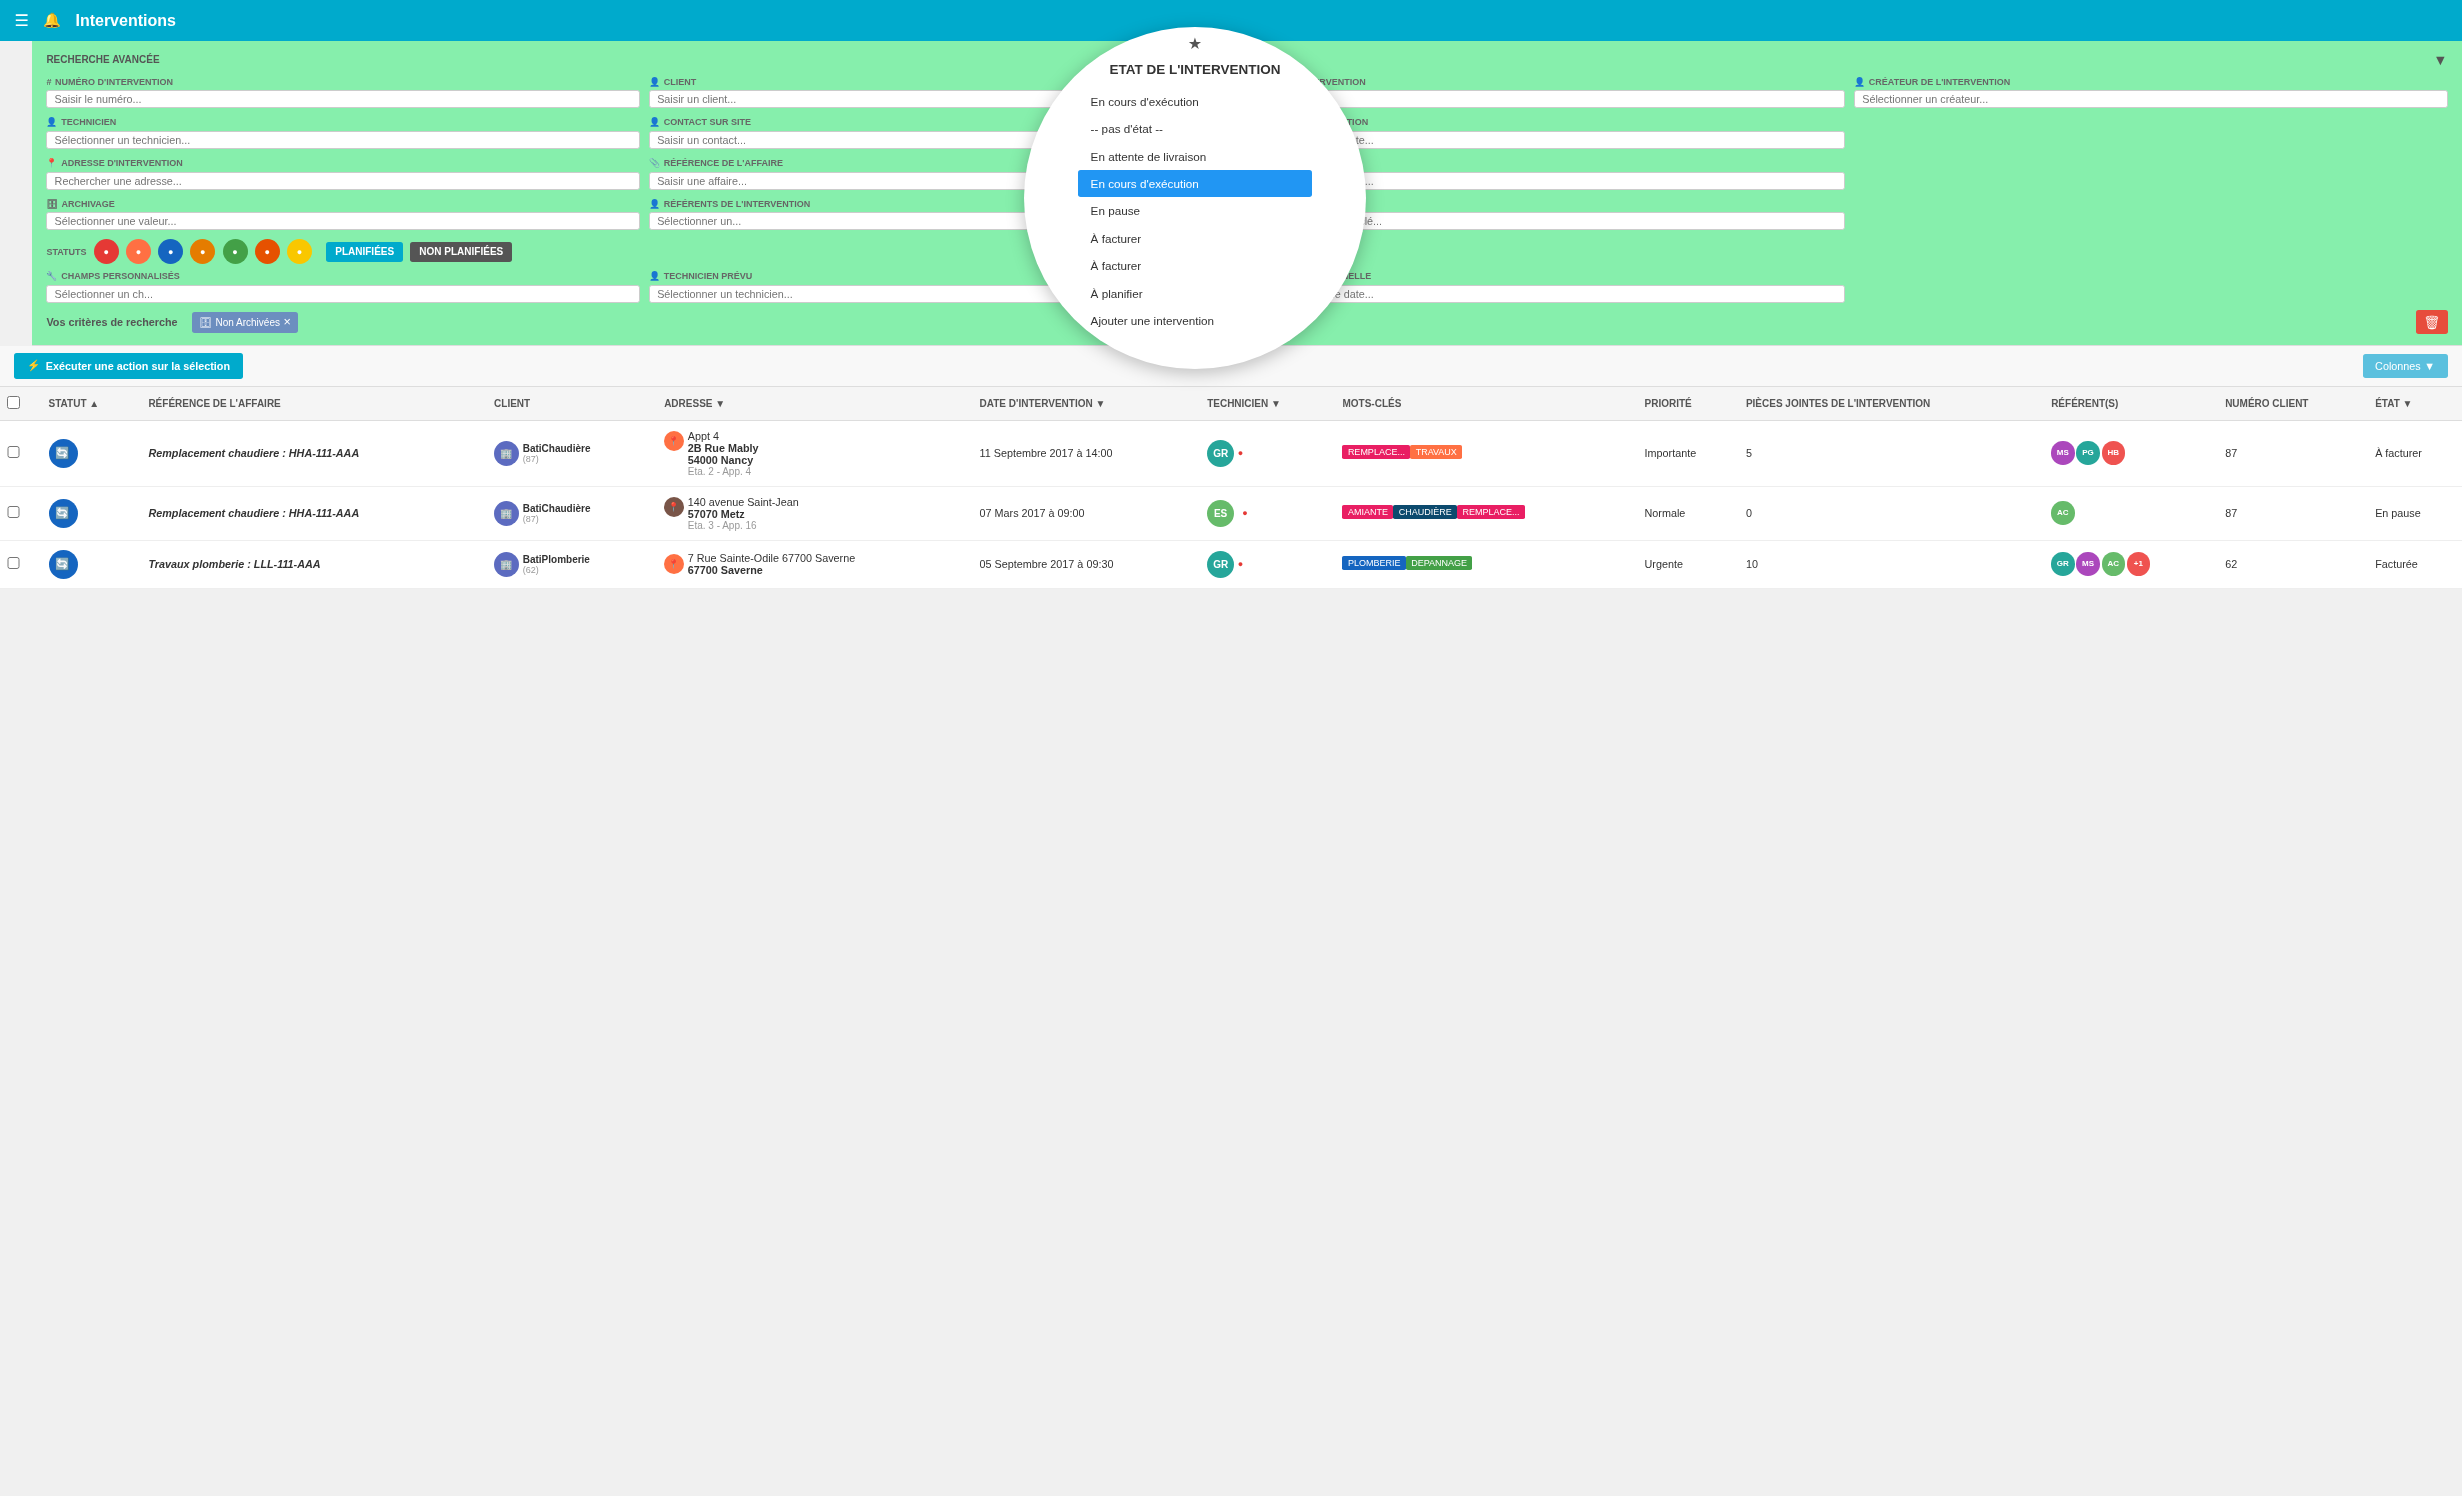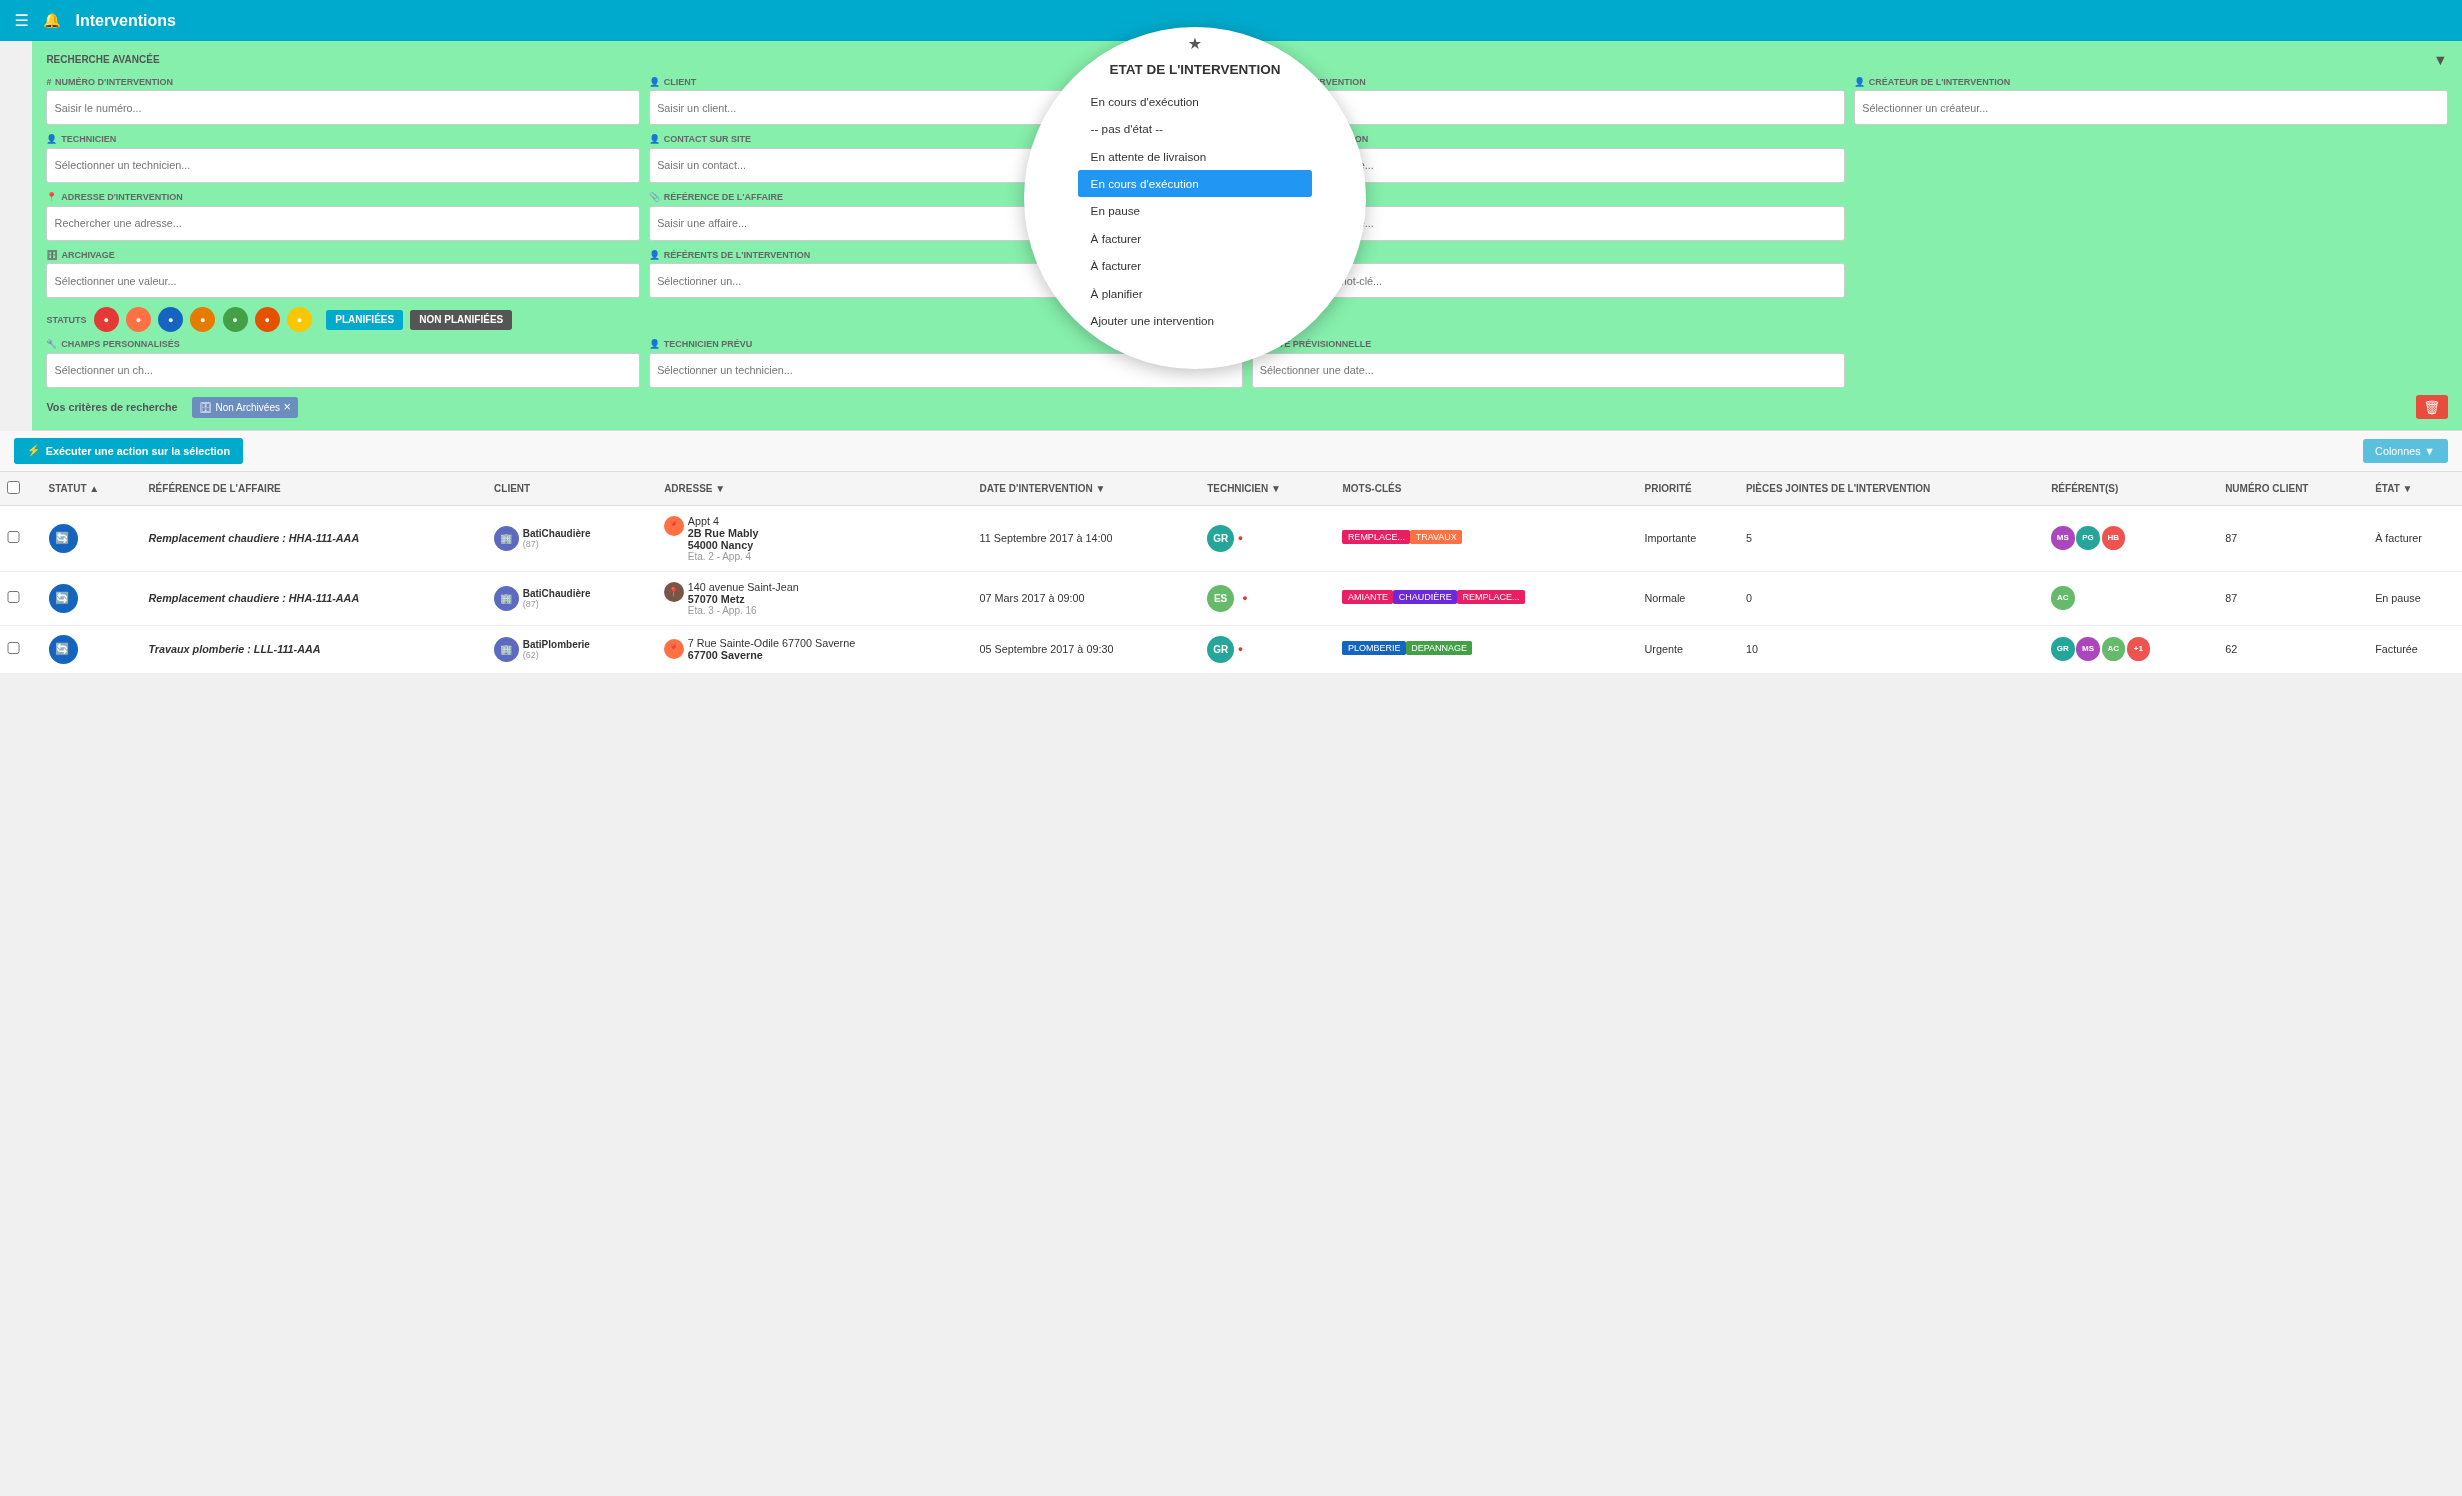--- a/index.html
+++ b/index.html
@@ -41,21 +41,21 @@
     .field-label {
       font-size: 9px;
       font-weight: bold;
       color: #666;
       text-transform: uppercase;
       display: flex;
       align-items: center;
       gap: 3.6px;
     }
     .field-input {
-      height: 35px;
+      height: 18px;
       border: 0.9px solid #ccc;
       border-radius: 2.7px;
       padding: 0 7.2px;
       font-size: 10.8px;
       color: #999;
       background: white;
       width: 100%;
     }
     .statuts-row { display: flex; align-items: center; gap: 7.2px; margin-bottom: 7.2px; }
     .statuts-label { font-size: 9px; font-weight: bold; color: #666; text-transform: uppercase; }
@@ -433,21 +433,21 @@
         </div>
       </td>
       <td>07 Mars 2017 à 09:00</td>
       <td>
         <div style="display:flex;align-items:center;gap:8px;">
           <div style="width:27px;height:27px;border-radius:50%;background:#66bb6a;display:flex;align-items:center;justify-content:center;color:white;font-size:10px;font-weight:bold;">ES</div>
           <span style="font-size:9px;color:#e53935;">●</span>
         </div>
       </td>
       <td>
-        <div class="keyword-tag" style="background:#e91e63;">AMIANTE</div><div class="keyword-tag" style="background:#6d28d9;">CHAUDIÈRE</div><div class="keyword-tag" style="background:#e91e63;">REMPLACE...</div>
+        <div class="keyword-tag" style="background:#e91e63;">AMIANTE</div><div class="keyword-tag" style="background:#0c4a6e;">CHAUDIÈRE</div><div class="keyword-tag" style="background:#e91e63;">REMPLACE...</div>
       </td>
       <td>Normale</td>
       <td>0</td>
       <td>
         <div class="avatar-group">
           <div class="avatar" style="background:#66bb6a;width:23.4px;height:23.4px;border-radius:50%;display:inline-flex;align-items:center;justify-content:center;color:white;font-size:8px;font-weight:bold;">AC</div>
         </div>
       </td>
       <td>87</td>
       <td>En pause</td>

